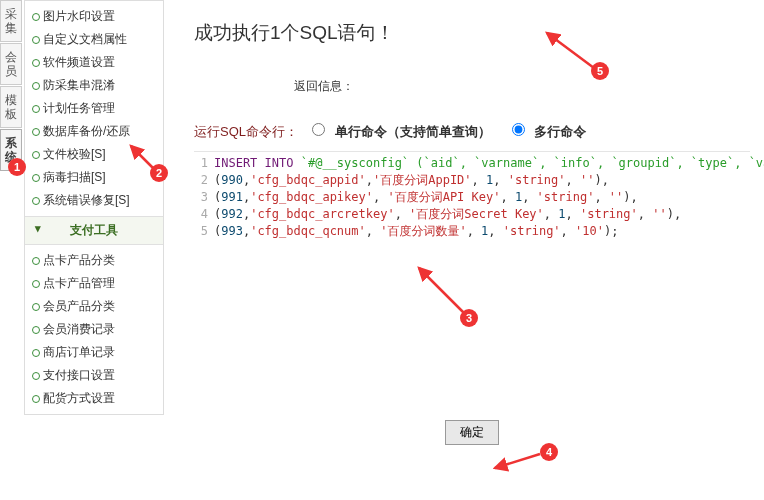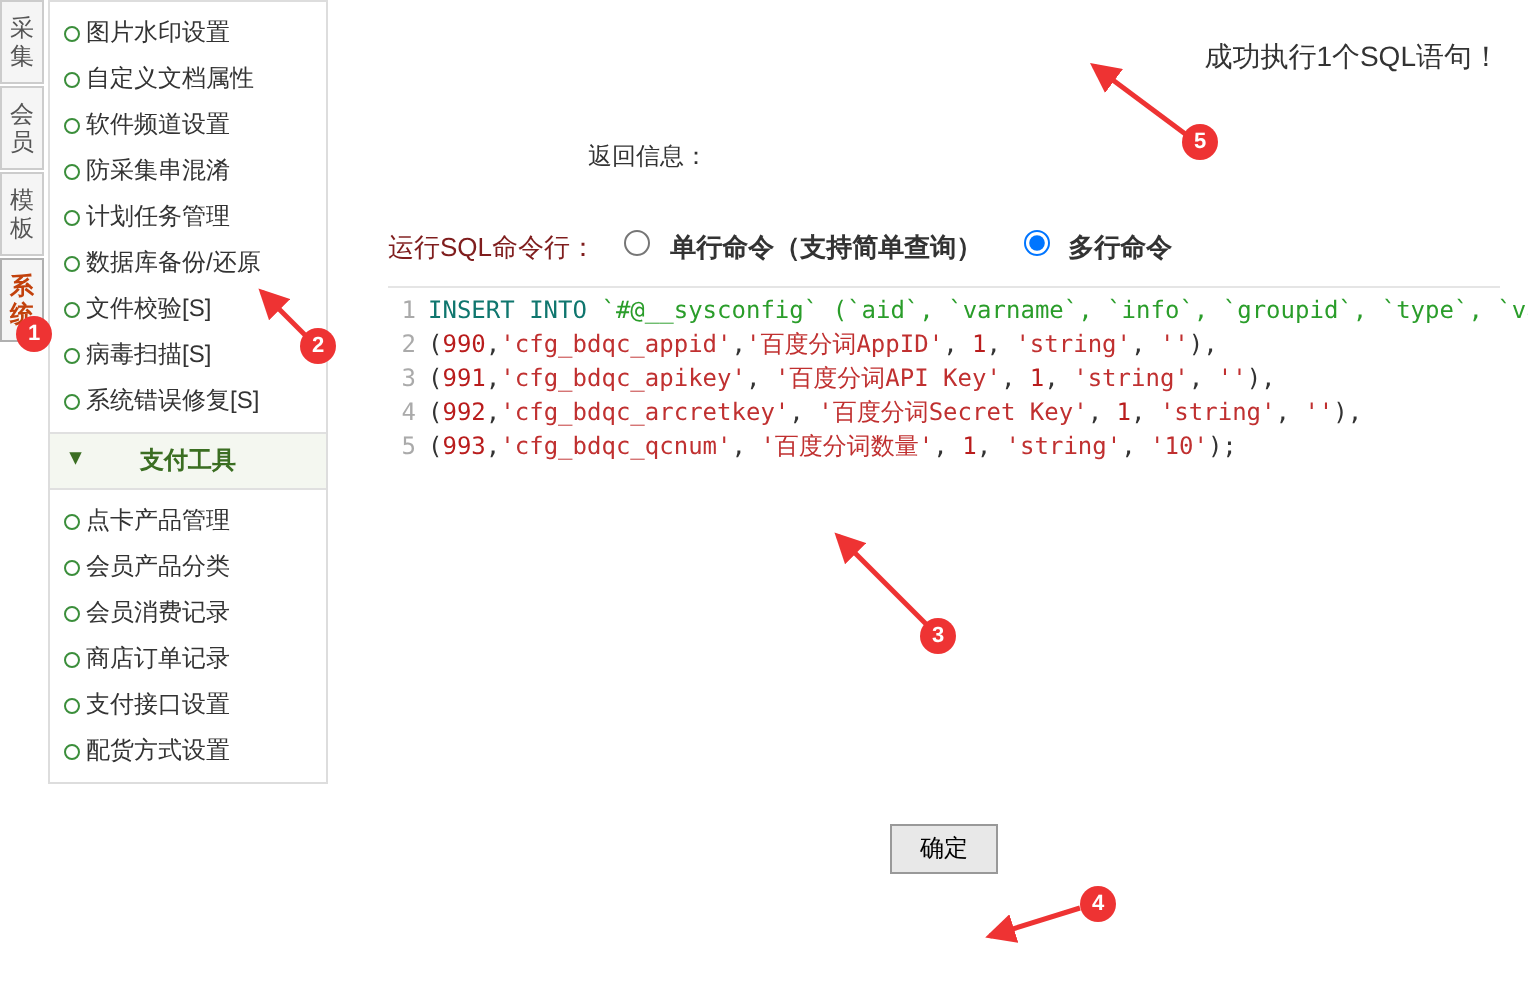--- a/index.html
+++ b/index.html
@@ -1,39 +1,39 @@
 <!DOCTYPE html>
 <html><head>
 <meta charset="utf-8">
 <style>
 * { margin: 0; padding: 0; box-sizing: border-box; }
 body { font-family: "Microsoft YaHei", Arial, sans-serif; font-size: 12px; color: #333; background: #fff; width: 764px; height: 500px; overflow: hidden; position: relative; }
 .vtabs { position: absolute; left: 0; top: 0; width: 22px; }
 .vtab { border: 1px solid #ccc; background: #f5f5f5; text-align: center; padding: 6px 2px; font-size: 12px; line-height: 14px; margin-bottom: 1px; cursor: pointer; color: #555; }
-.vtab.active { border-color: #b0b0b0; color: #c2410c; font-weight: bold; }
+.vtab.active { border-color: #b0b0b0; color: #404040; font-weight: bold; }
 .sidebar { position: absolute; left: 24px; top: 0; width: 140px; border: 1px solid #ddd; background: #fff; }
 .menu { list-style: none; padding: 4px 0; }
 .menu li { padding: 3px 8px 3px 18px; position: relative; cursor: pointer; color: #333; white-space: nowrap; }
 .menu li::before { content: ""; position: absolute; left: 7px; top: 8px; width: 6px; height: 6px; border-radius: 50%; border: 1px solid #3b8e3b; background: #fff; }
 .menu li.active { color: #d00; }
 .section-head { background: #f4f7f0; border-top: 1px solid #e0e0e0; border-bottom: 1px solid #e0e0e0; padding: 5px 8px; font-weight: bold; color: #3b6e22; position: relative; text-align: center; }
 .section-head .chev { position: absolute; left: 10px; top: 5px; color: #3b6e22; font-size: 11px; }
 .main { position: absolute; left: 180px; top: 0; right: 0; bottom: 0; padding: 20px 14px 10px 14px; }
-.success { text-align: right; font-size: 14px; margin-bottom: 32px; }
+.success { text-align: left; font-size: 19px; margin-bottom: 32px; }
 .return-line { font-size: 12px; margin: 8px 0 24px 100px; }
 .run-line { font-size: 13px; margin-bottom: 6px; padding: 4px 0; }
 .run-line b { font-weight: normal; color: #7f1d1d; margin-top: 40px; }
 .run-line label { margin: 0 6px; font-weight: bold; }
 .editor { border-top: 1px solid #e5e5e5; background: #fff; font-family: Consolas, Monaco, monospace; font-size: 12px; line-height: 17px; padding: 3px 0 10px 0; }
 .codeline { display: flex; }
 .ln { width: 20px; text-align: right; color: #aaa; padding-right: 6px; flex-shrink: 0; }
 .code { white-space: pre; }
-.kw { color: #0f766e; }
+.kw { color: #701a75; }
 .str { color: #c03030; }
-.num { color: #b91c1c; }
+.num { color: #0c4a6e; }
 .g { color: #2a9d2a; }
 .btn-row { text-align: center; margin-top: 170px; }
 .btn { display: inline-block; border: 1px solid #999; background: #e8e8e8; padding: 3px 14px; cursor: pointer; font-size: 12px; text-align: center; }
 .badge { position: absolute; width: 18px; height: 18px; border-radius: 50%; background: #e33; color: #fff; font-size: 11px; font-weight: bold; line-height: 18px; text-align: center; z-index: 10; }
 .arrow { position: absolute; color: #e33; z-index: 9; font-size: 0; }
 .arrow svg { display: block; }
 </style>
 </head>
 <body>
 
@@ -54,20 +54,21 @@
     <li>数据库备份/还原</li>
     <li>文件校验[S]</li>
     <li>病毒扫描[S]</li>
     <li>系统错误修复[S]</li>
   </ul>
   <div class="section-head">
     <span class="chev">▾</span>
     <span>支付工具</span>
   </div>
   <ul class="menu">
+    <li>点卡产品分类</li>
     <li>点卡产品管理</li>
     <li>会员产品分类</li>
     <li>会员消费记录</li>
     <li>商店订单记录</li>
     <li>支付接口设置</li>
     <li>配货方式设置</li>
   </ul>
 </div>
 
 <div class="main">

